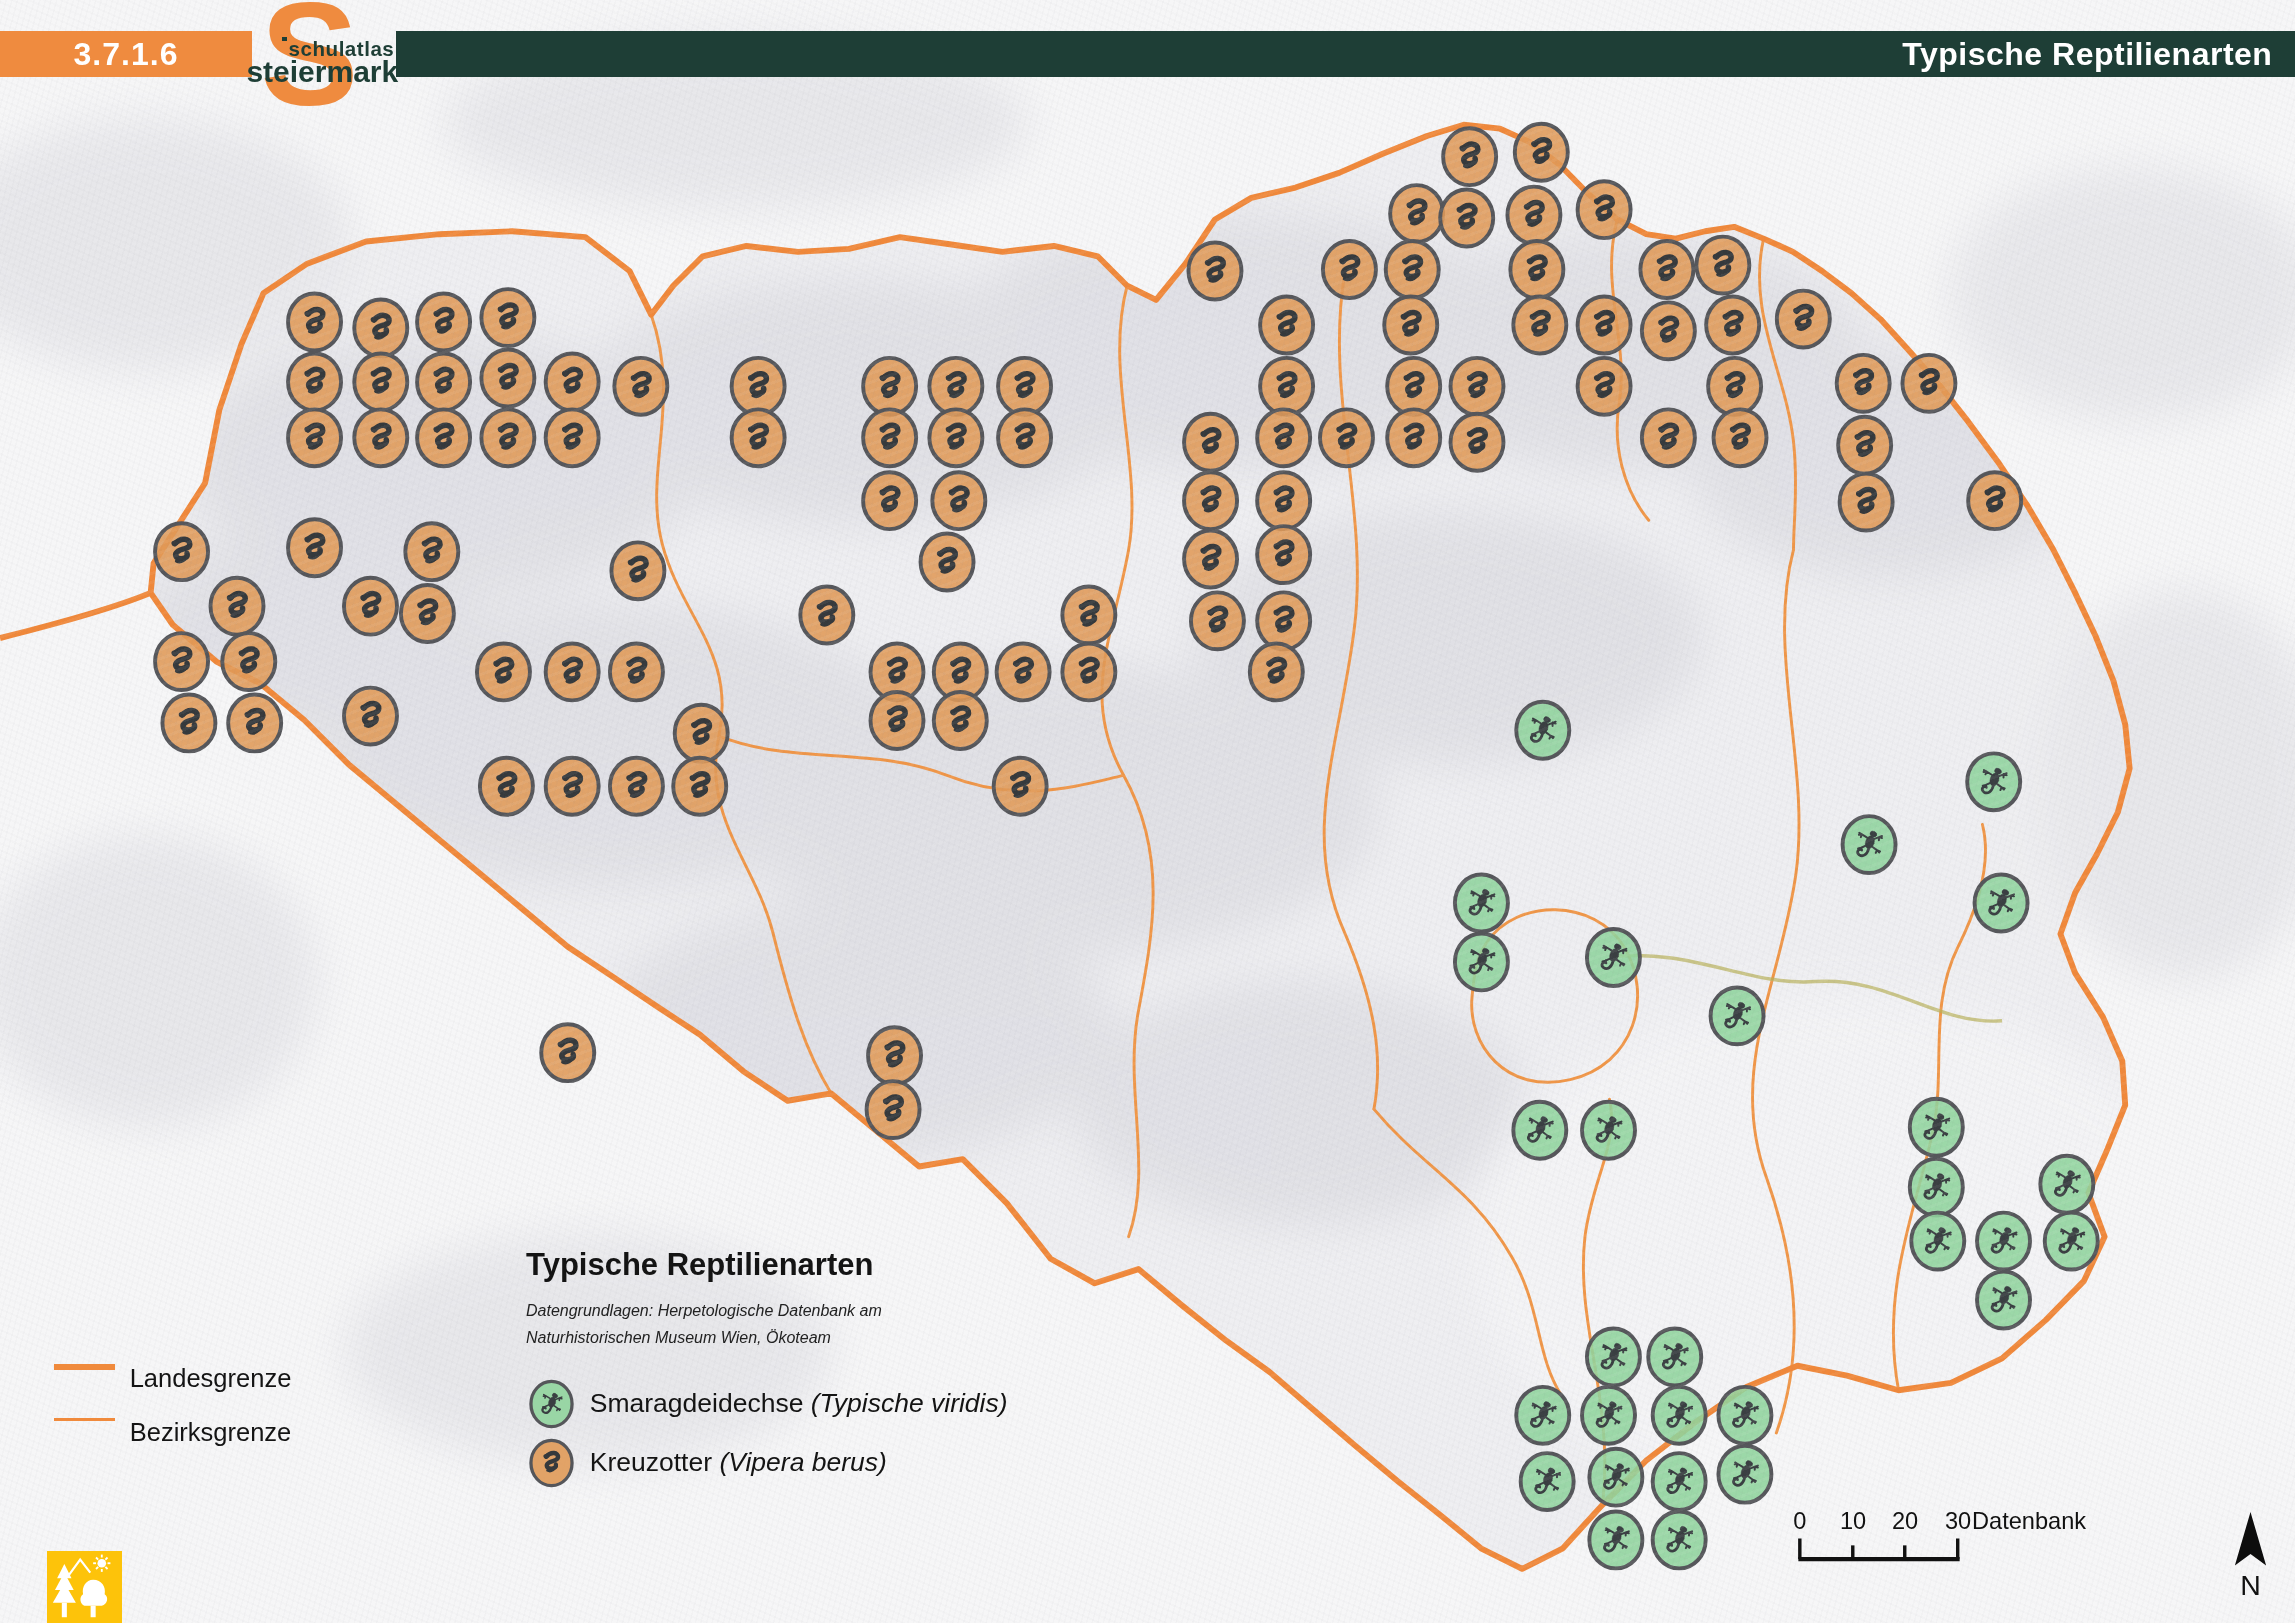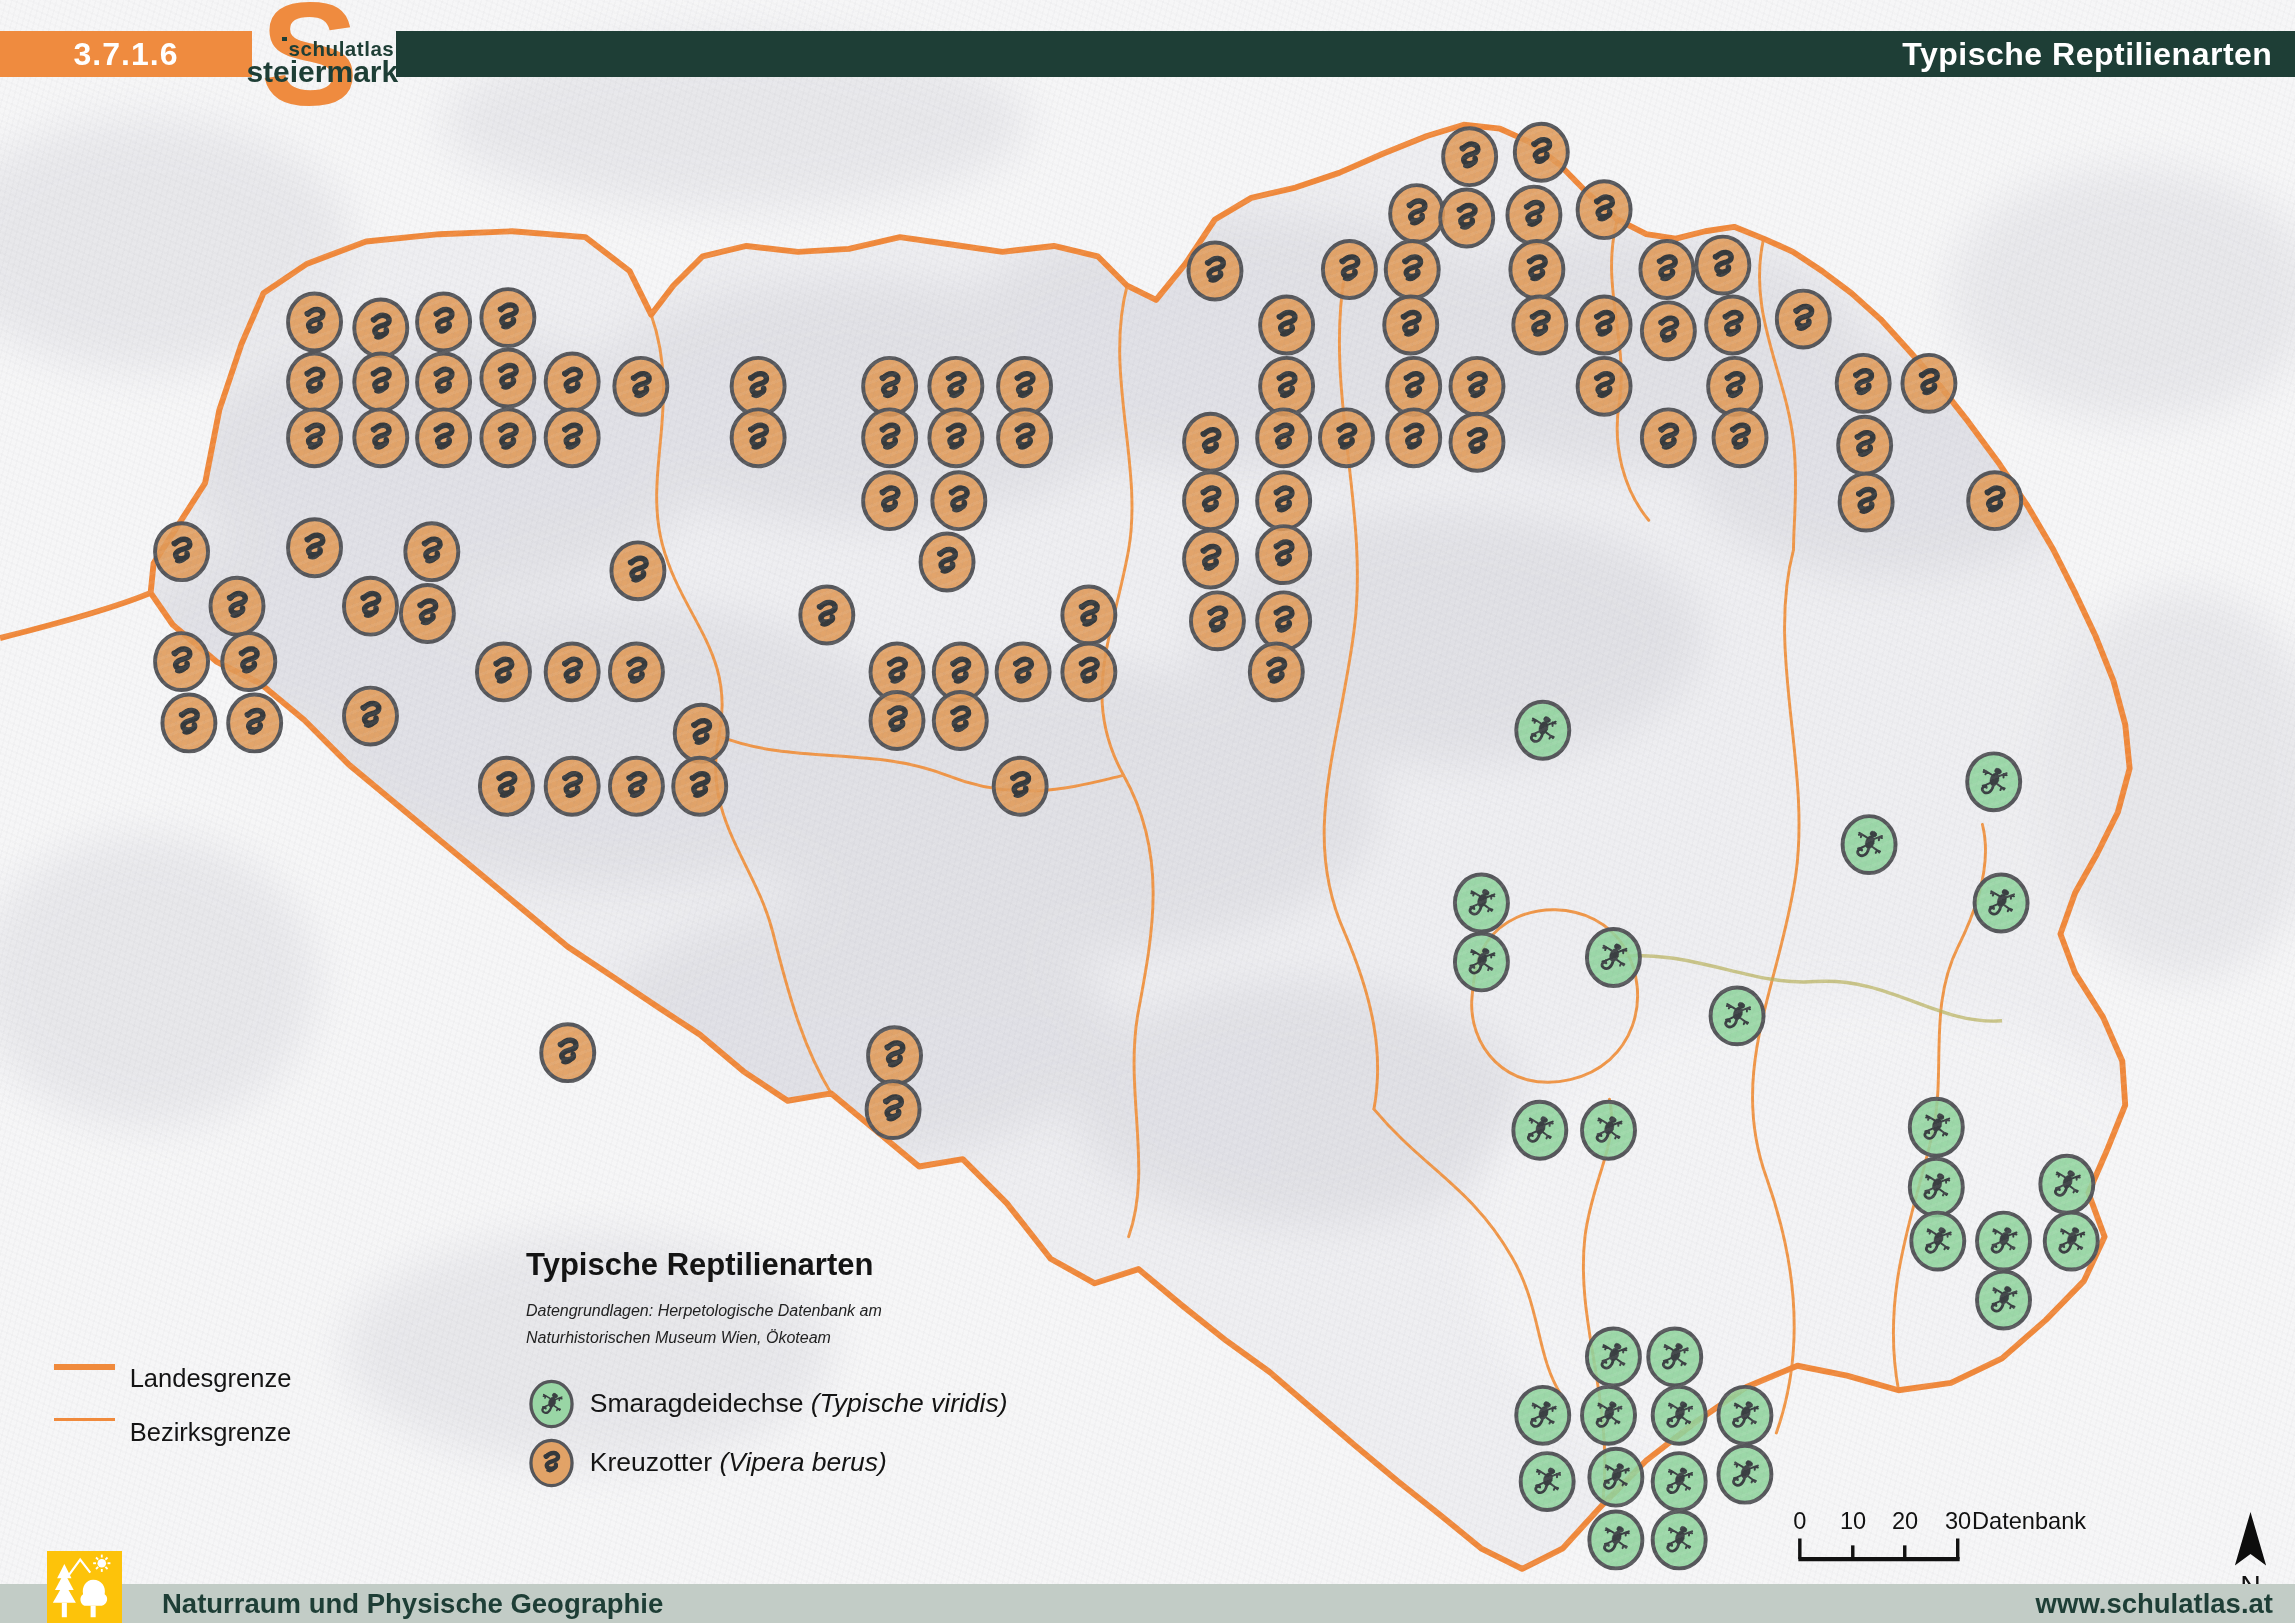--- a/index.html
+++ b/index.html
@@ -745,24 +745,20 @@
     <div class="unit-label">Datenbank</div>
   </div>
 
   <div class="north">
     <svg width="79" height="61" viewBox="0 0 160 125">
       <polygon points="80,6 48,116 80,92 112,116" fill="#0d0d0d"></polygon>
     </svg>
     <div class="north-label">N</div>
   </div>
 
-  <div class="footer-bar">
-    <div class="footer-left">Naturraum und Physische Geographie</div>
-    <div class="footer-right">www.schulatlas.at</div>
-  </div>
   <div class="footer-logo">
     <svg width="75" height="72" viewBox="0 0 100 100">
       <g fill="#ffffff" stroke="none">
         <circle cx="74" cy="17" r="6"></circle>
         <g stroke="#ffffff" stroke-width="2.6">
           <line x1="74" y1="5" x2="74" y2="9"></line>
             <line x1="74" y1="25" x2="74" y2="29"></line>
           <line x1="62" y1="17" x2="66" y2="17"></line>
             <line x1="82" y1="17" x2="86" y2="17"></line>
           <line x1="66" y1="9" x2="69" y2="12"></line>

